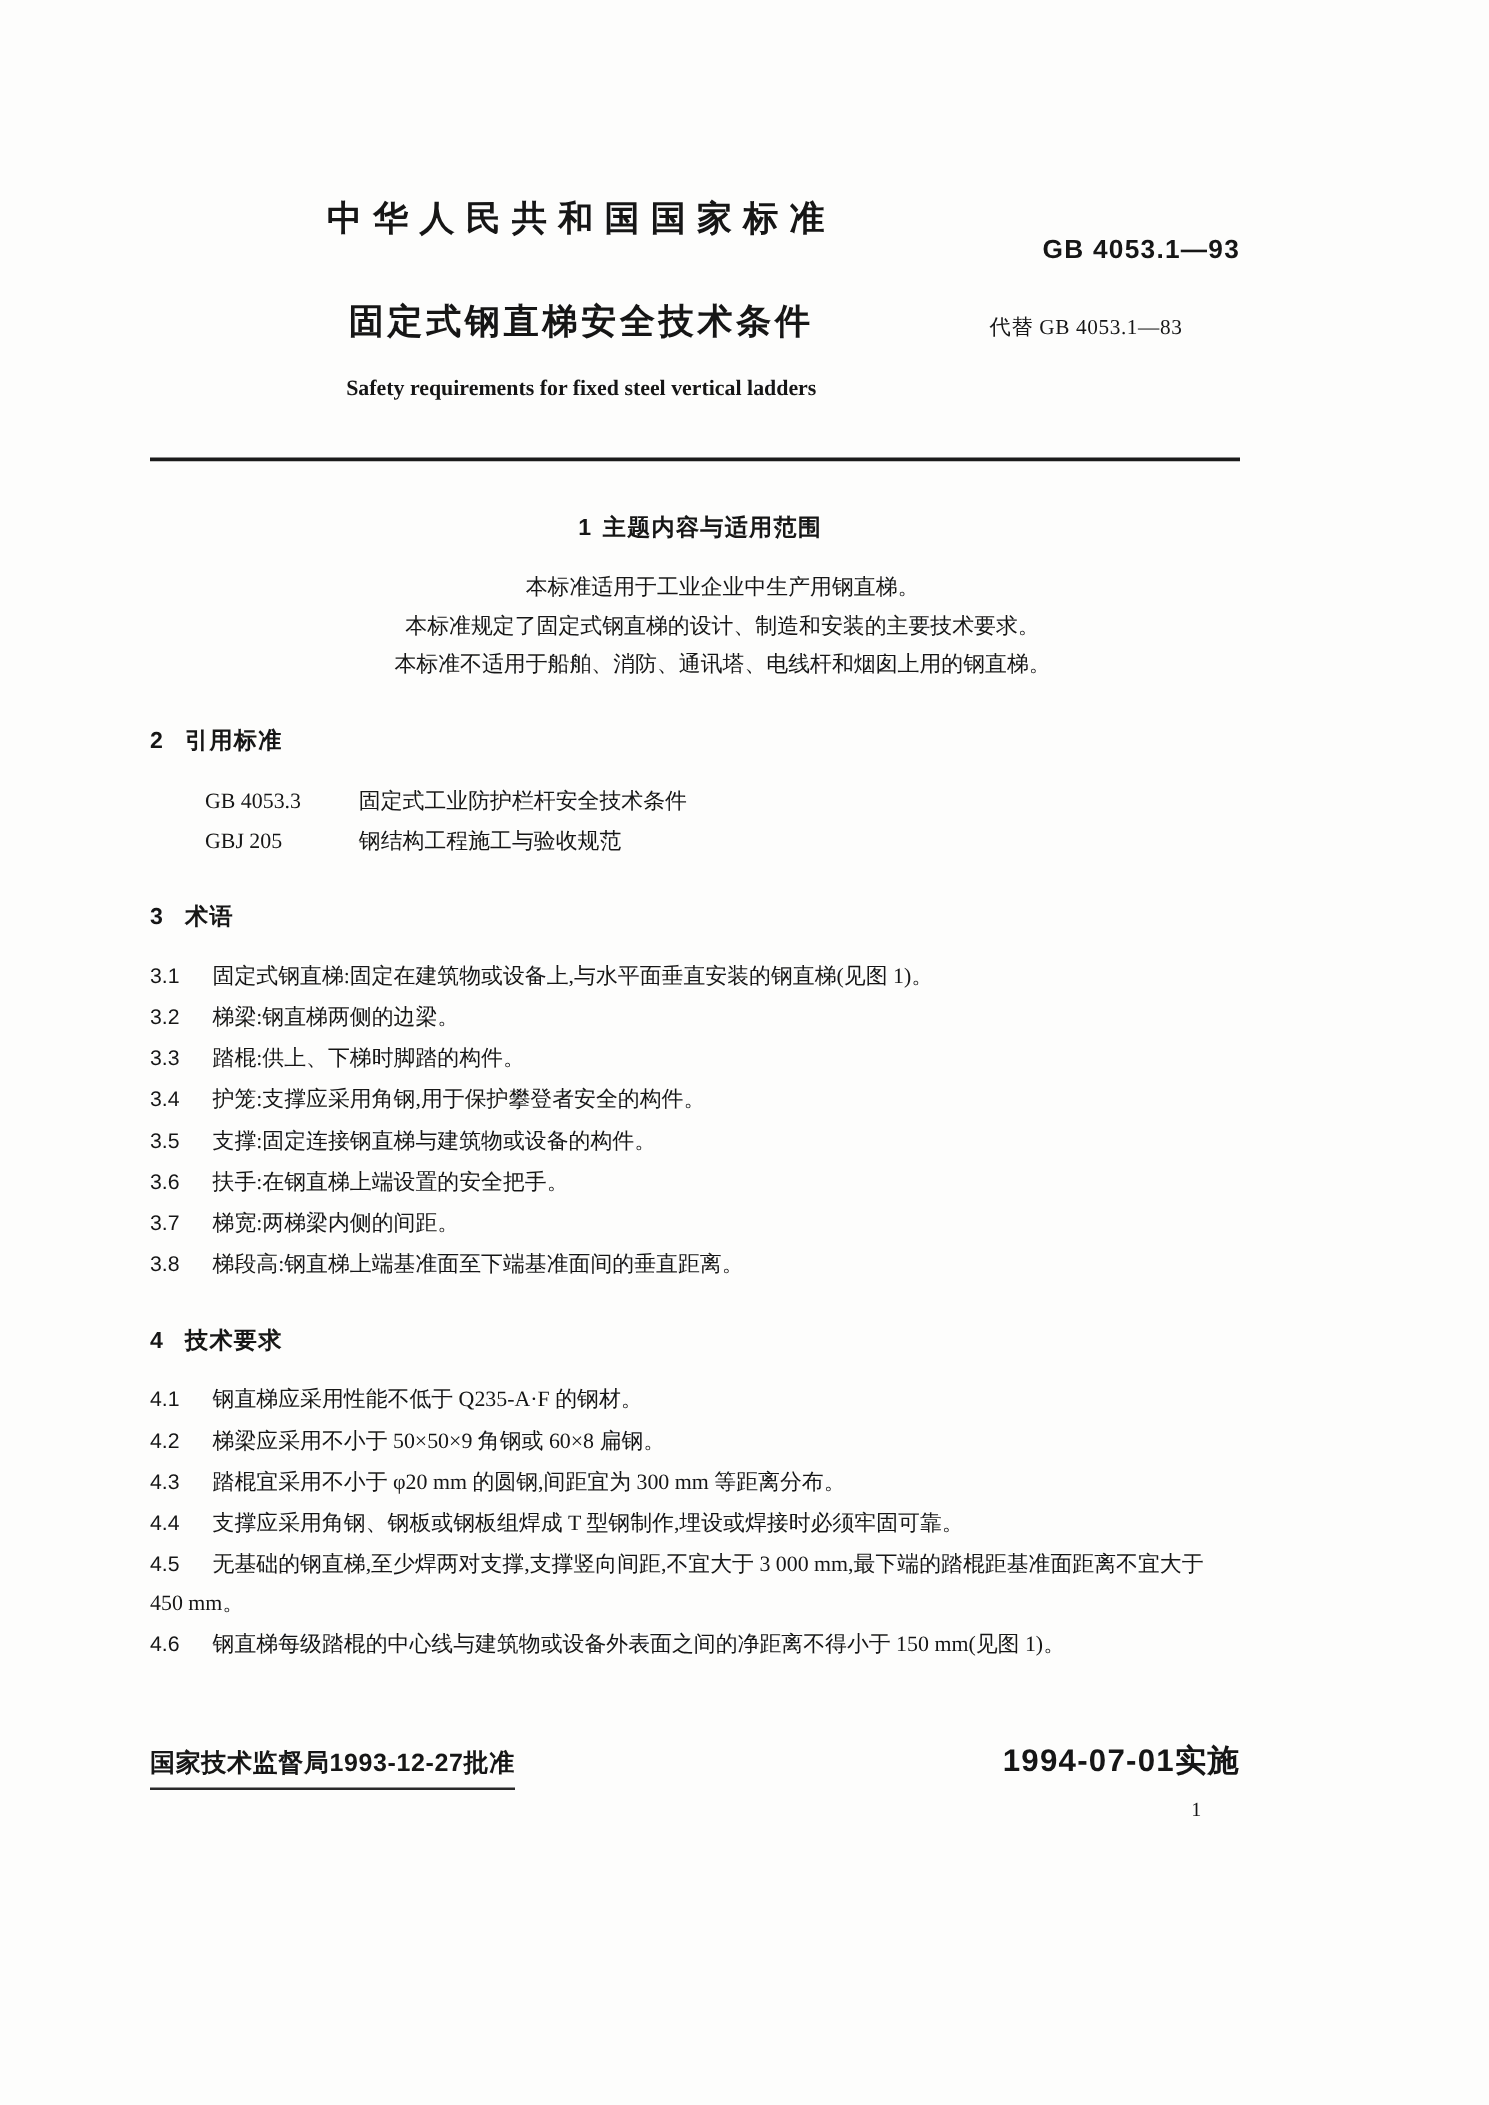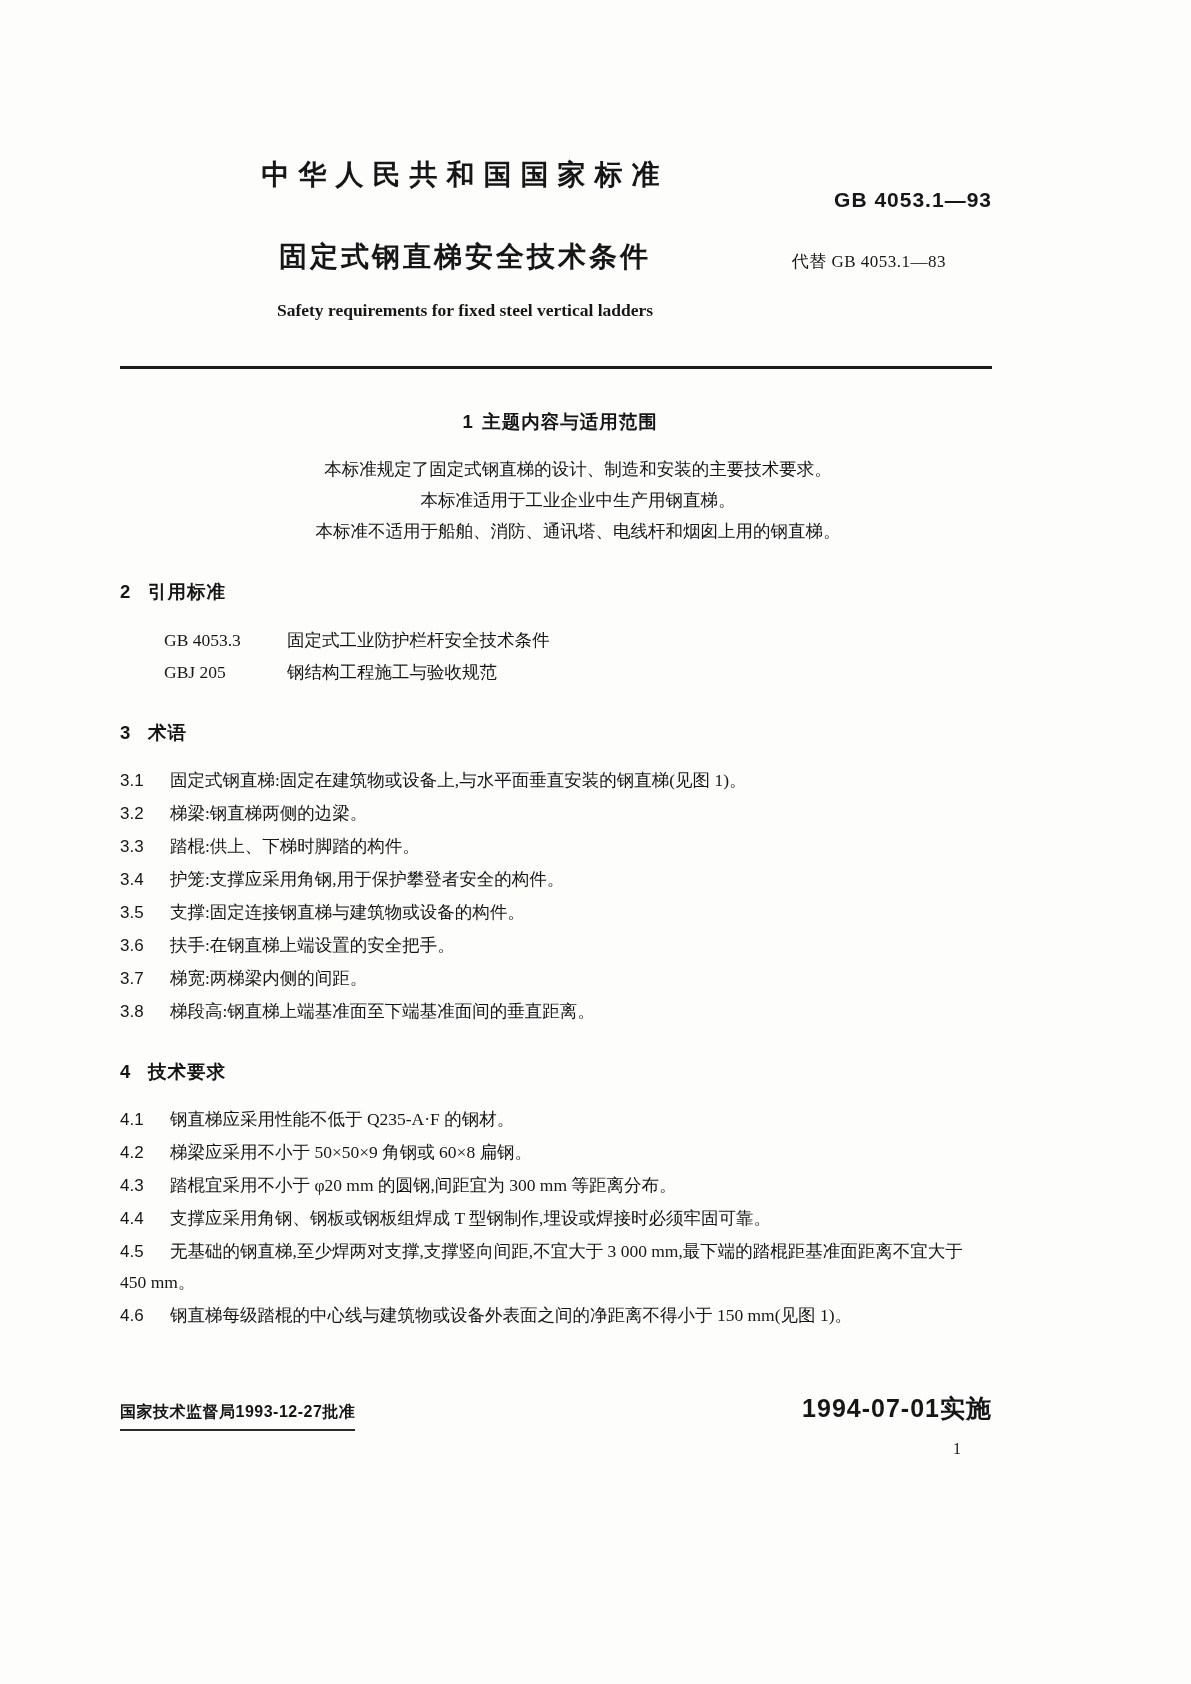--- a/index.html
+++ b/index.html
@@ -77,21 +77,21 @@
     font-size:17px;
   }
 
   
   .footer-row {
     position:absolute; left:120px; right:199px; top:1392px;
     display:flex; justify-content:space-between; align-items:baseline;
   }
   .approval {
     font-family:"Liberation Sans","DejaVu Sans",sans-serif;
-    font-weight:bold; font-size:16px; letter-spacing:0.5px;
+    font-weight:bold; font-size:20px; letter-spacing:0.5px;
     border-bottom:2px solid #2a2a2a; padding-bottom:6px;
   }
   .implementation {
     font-family:"Liberation Sans","DejaVu Sans",sans-serif;
     font-weight:bold; font-size:25px; letter-spacing:1px;
   }
   .page-number {
     position:absolute; top:1440px; right:230px;
     font-size:16px;
   }
@@ -106,22 +106,22 @@
     <div class="std-number">GB 4053.1—93</div>
     <div class="std-title">固定式钢直梯安全技术条件</div>
     <div class="std-replaces">代替 GB 4053.1—83</div>
     <div class="std-title-en">Safety requirements for fixed steel vertical ladders</div>
     <div class="header-rule"></div>
   </div>
 
   <main class="content">
       <section>
         <h2 class="sec-heading"><span class="sec-num">1</span><span>主题内容与适用范围</span></h2>
+        <p class="para">本标准适用于工业企业中生产用钢直梯。</p>
         <p class="para">本标准规定了固定式钢直梯的设计、制造和安装的主要技术要求。</p>
-        <p class="para">本标准适用于工业企业中生产用钢直梯。</p>
         <p class="para">本标准不适用于船舶、消防、通讯塔、电线杆和烟囱上用的钢直梯。</p>
       </section>
       <section>
         <h2 class="sec-heading"><span class="sec-num">2</span><span>引用标准</span></h2>
         <p class="ref"><span class="ref-code">GB 4053.3</span><span>固定式工业防护栏杆安全技术条件</span></p>
         <p class="ref"><span class="ref-code">GBJ 205</span><span>钢结构工程施工与验收规范</span></p>
       </section>
       <section>
         <h2 class="sec-heading"><span class="sec-num">3</span><span>术语</span></h2>
         <p class="item"><span class="item-num">3.1</span><span class="item-text">固定式钢直梯:固定在建筑物或设备上,与水平面垂直安装的钢直梯(见图 1)。</span></p>

